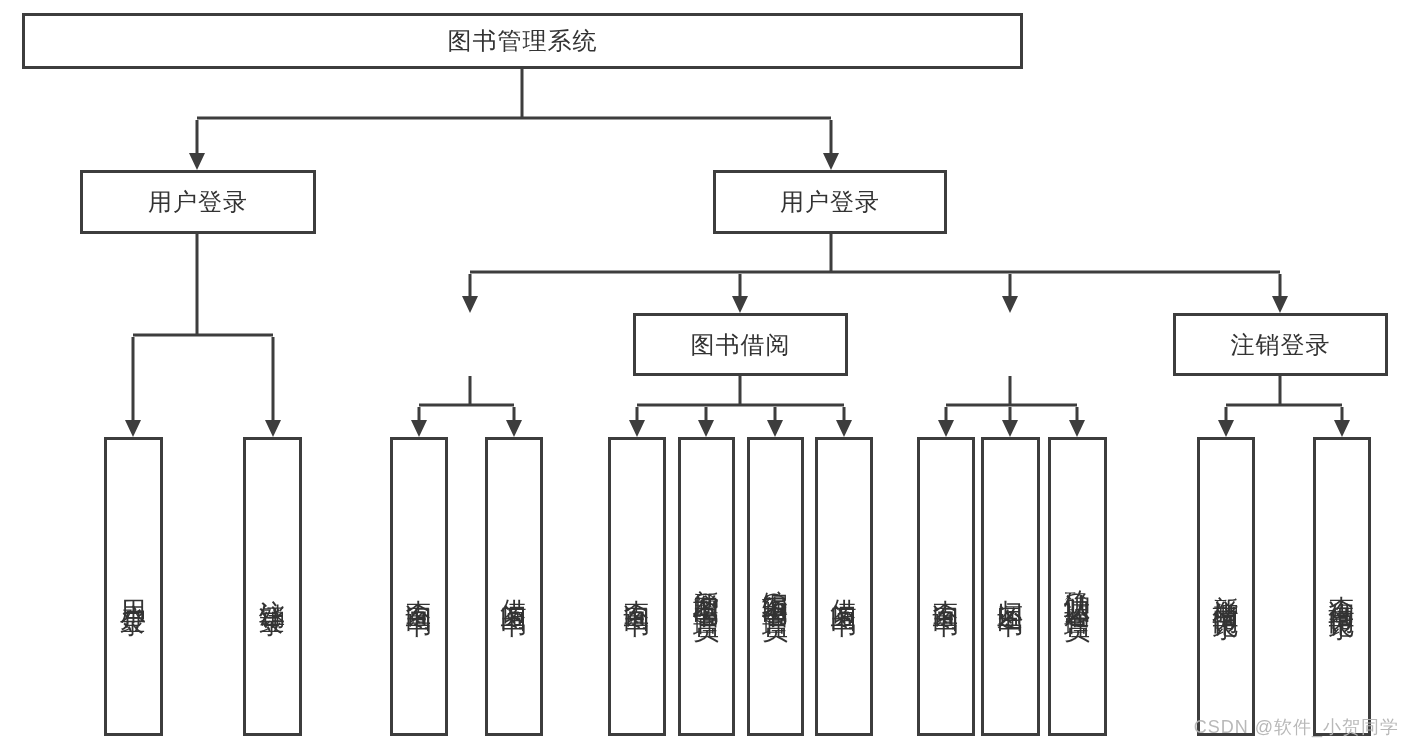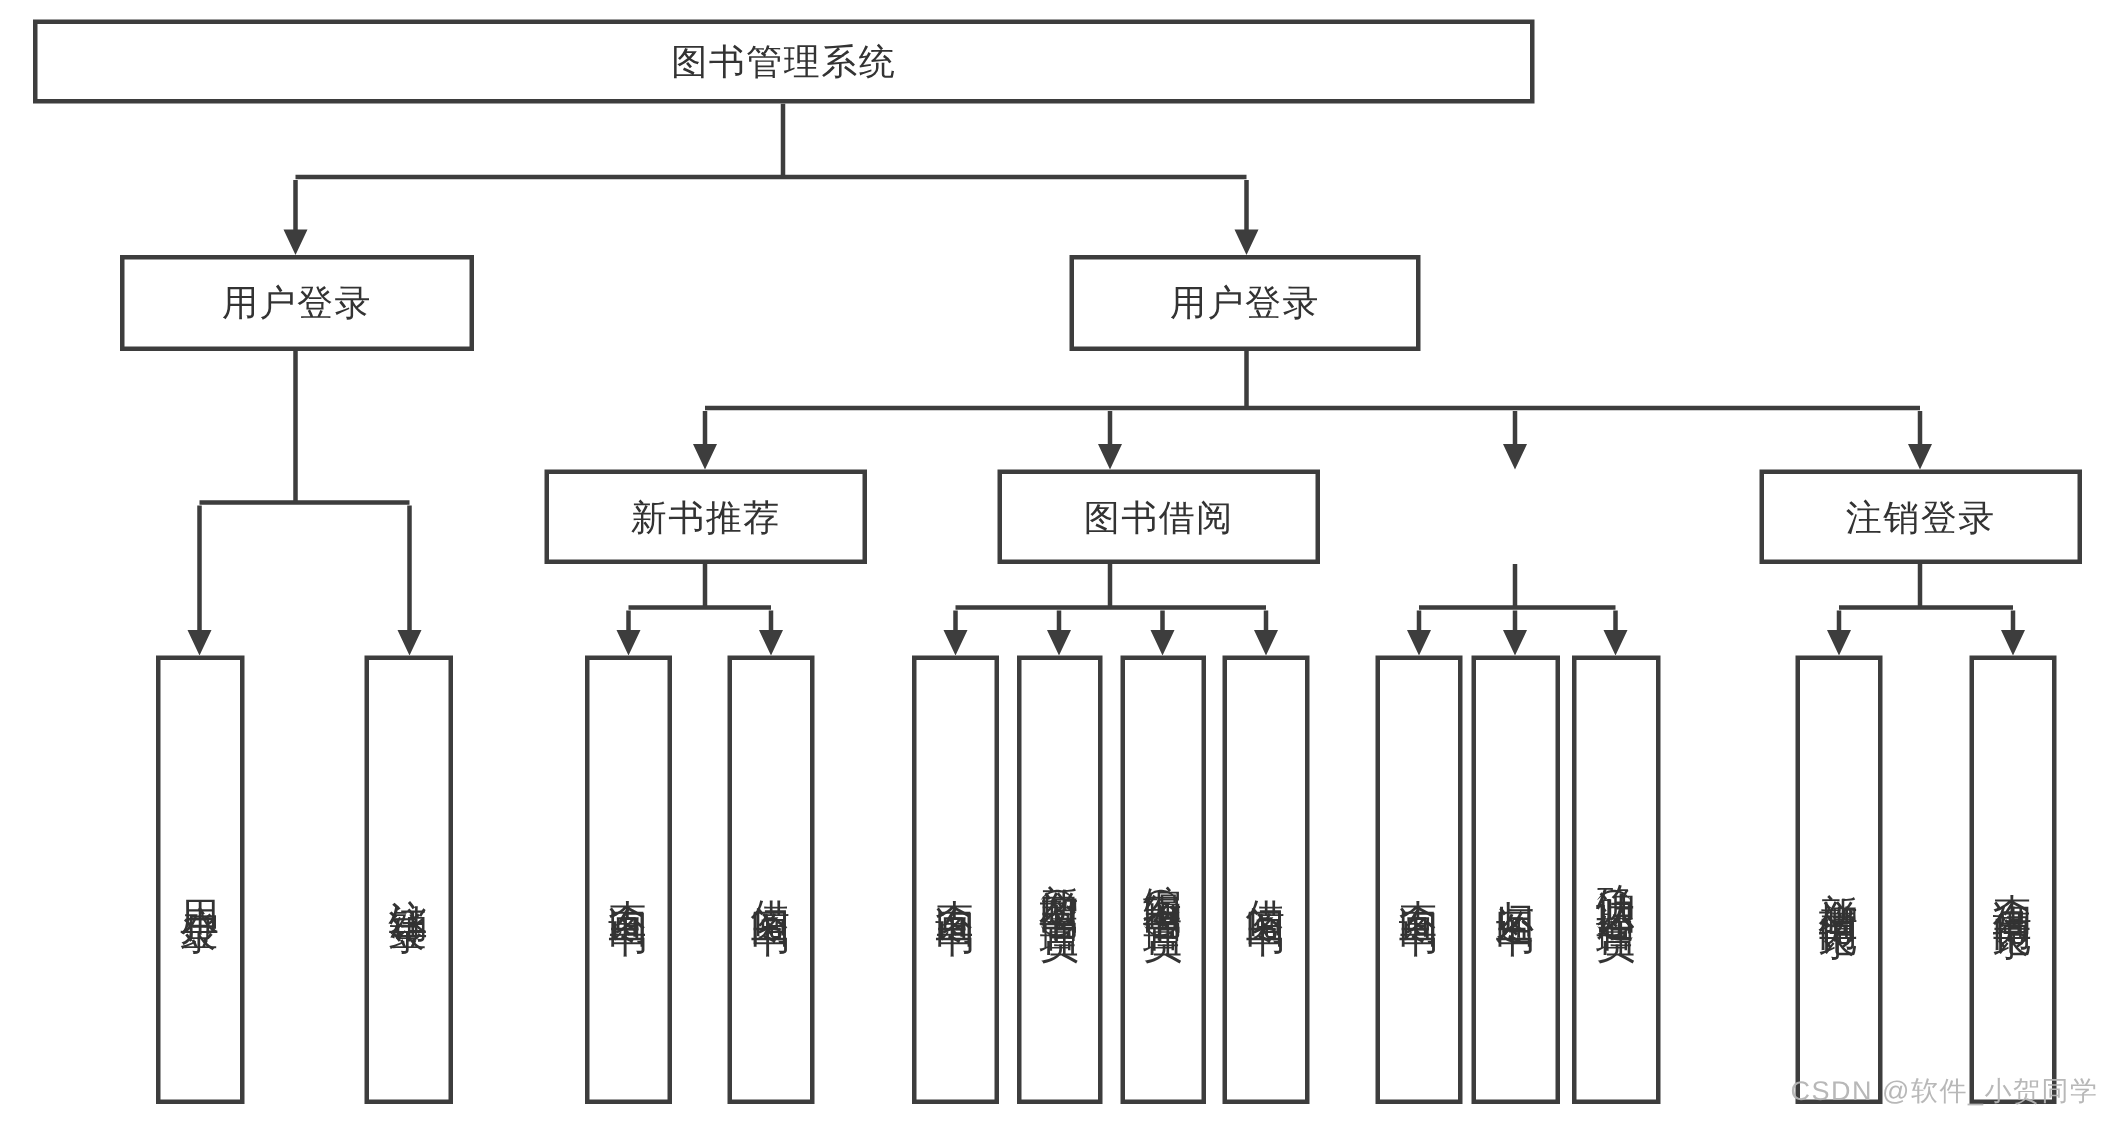--- a/index.html
+++ b/index.html
@@ -98,24 +98,21 @@
     <span>图书管理系统</span>
   </div>
 
   <div class="node h" style="left:80px;top:170px;width:236px;height:64px;">
     <span>用户登录</span>
   </div>
   <div class="node h" style="left:713px;top:170px;width:234px;height:64px;">
     <span>用户登录</span>
   </div>
 
-  <div class="node h" style="left:363px;top:313px;width:215px;height:63px;">
-    <span>新书推荐</span>
-  </div>
-  <div class="node h" style="left:665px;top:313px;width:215px;height:63px;">
+  <div class="node h" style="left:633px;top:313px;width:215px;height:63px;">
     <span>图书借阅</span>
   </div>
   <div class="node h" style="left:1173px;top:313px;width:215px;height:63px;">
     <span>注销登录</span>
   </div>
 
   <div class="node v" style="left:104px;top:437px;width:59px;height:299px;">
     <span>用户登录</span>
   </div>
   <div class="node v" style="left:243px;top:437px;width:59px;height:299px;">

